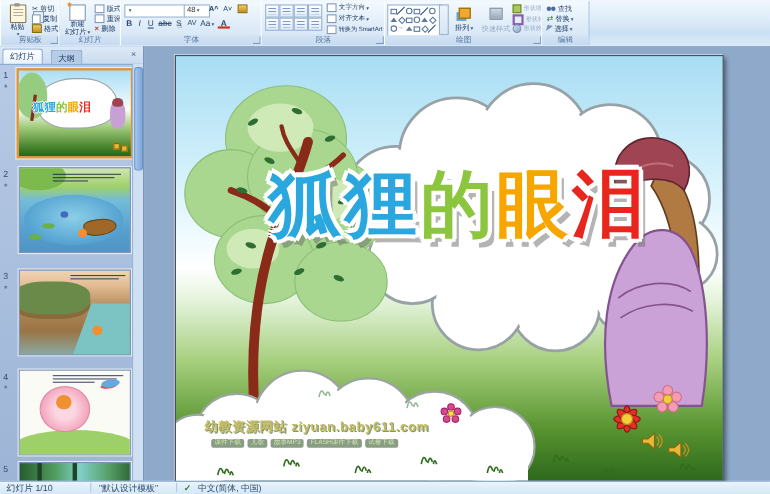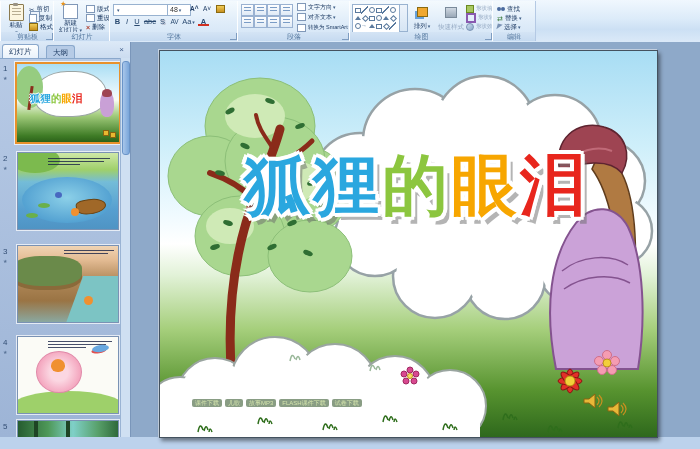--- a/index.html
+++ b/index.html
@@ -483,24 +483,33 @@
         <g transform="translate(448,351)">
           <polygon points="0,5 5,5 11,0 11,14 5,9 0,9" fill="#e8b838" stroke="#8a6410"></polygon>
           <path d="M13,3 q4,4 0,8 M15,1 q6,6 0,12" stroke="#c89020" fill="none" stroke-width="1.2"></path>
         </g>
       </svg>
 
       <div class="slide-title">
         <span style="color:#2aa7df">狐</span><span style="color:#2aa7df">狸</span><span style="color:#8cc63f">的</span><span style="color:#f7a600">眼</span><span style="color:#e8261d">泪</span>
       </div>
 
+      <div class="siteline">幼教资源网站 ziyuan.baby611.com</div>
       <div class="sitetags">
         <span>课件下载</span>
         <span>儿歌</span>
         <span>故事MP3</span>
         <span>FLASH课件下载</span>
         <span>试卷下载</span>
       </div>
     </div>
   </div>
 
+  <div class="statusbar">
+    <span style="left:6px">幻灯片 1/10</span>
+    <span class="sep" style="left:82px"></span>
+    <span style="left:90px">"默认设计模板"</span>
+    <span class="sep" style="left:160px"></span>
+    <span class="spell" style="left:167px">✓</span>
+    <span style="left:180px">中文(简体, 中国)</span>
+  </div>
 
 </div>
 
 </body></html>

